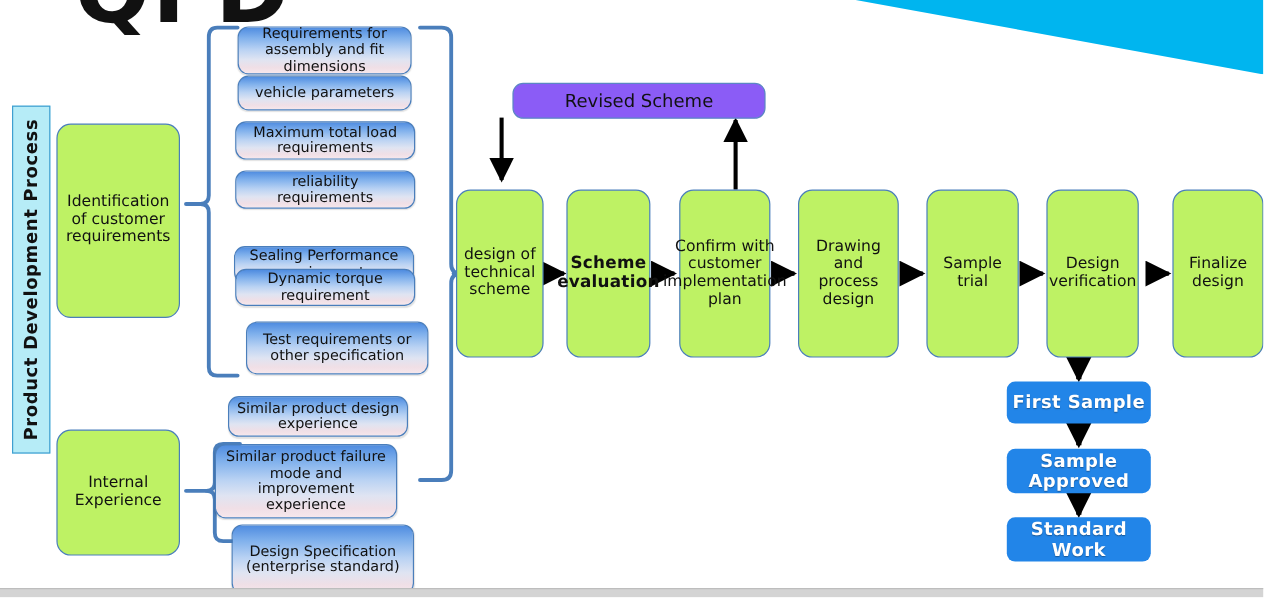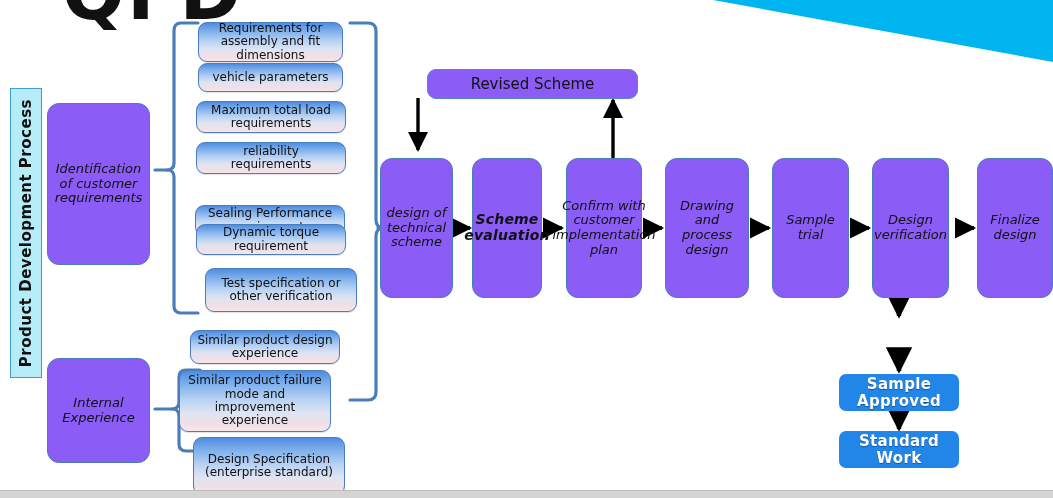--- a/index.html
+++ b/index.html
@@ -41,23 +41,22 @@
     display:flex;align-items:center;justify-content:center;
   }
   .banner span{
     writing-mode:vertical-rl;transform:rotate(180deg);
     font-size:15px;font-weight:bold;color:#111;white-space:nowrap;
     letter-spacing:0.5px;
   }
 
   
   .cyan{
-    background:#8b5cf6;border:1.6px solid #4a7ebb;border-radius:12px;
+    background:#bef264;border:1.6px solid #4a7ebb;border-radius:12px;
     font-size:13px;
-    font-style:italic;
   }
   .cyan.small{font-size:14px;font-weight:bold;letter-spacing:.2px;}
 
   
   .chip{
     border:1.4px solid #4a7ebb;border-radius:9px;
     background:linear-gradient(to bottom,#4f8ce0 0%,#7fb0ec 22%,#b9d2f3 48%,#dfe4f2 70%,#f0dfe6 88%,#f6e7ec 100%);
     font-size:12px;color:#111;
     box-shadow:0 1px 1px rgba(0,0,0,0.12);
   }
@@ -149,21 +148,21 @@
   <div class="box chip" style="left:196px;top:142px;width:150px;height:32px;padding:0 5px;">
     <span>reliability requirements</span>
   </div>
   <div class="box chip" style="left:195px;top:183px;width:150px;height:31px;padding:0 5px;margin-top:22px;">
     <span>Sealing Performance requirements</span>
   </div>
   <div class="box chip" style="left:196px;top:224px;width:150px;height:31px;padding:0 5px;">
     <span>Dynamic torque requirement</span>
   </div>
   <div class="box chip" style="left:205px;top:268px;width:152px;height:44px;padding:0 5px;">
-    <span>Test specification or other verification</span>
+    <span>Test requirements or other specification</span>
   </div>
 
   <div class="box chip" style="left:190px;top:330px;width:150px;height:34px;padding:0 5px;">
     <span>Similar product design experience</span>
   </div>
   <div class="box chip" style="left:179px;top:370px;width:152px;height:62px;padding:0 5px;">
     <span>Similar product failure mode and improvement experience</span>
   </div>
   <div class="box chip" style="left:193px;top:437px;width:152px;height:58px;padding:0 5px;">
     <span>Design Specification (enterprise standard)</span>
@@ -188,20 +187,23 @@
   <div class="box cyan" style="left:772px;top:158px;width:77px;height:140px;padding:0 4px;">
     <span>Sample trial</span>
   </div>
   <div class="box cyan" style="left:872px;top:158px;width:77px;height:140px;padding:0 4px;">
     <span>Design verification</span>
   </div>
   <div class="box cyan" style="left:977px;top:158px;width:76px;height:140px;padding:0 4px;">
     <span>Finalize design</span>
   </div>
 
+  <div class="box solidblue" style="left:839px;top:318px;width:120px;height:35px;">
+    <span>First Sample</span>
+  </div>
   <div class="box solidblue" style="left:839px;top:374px;width:120px;height:37px;">
     <span>Sample Approved</span>
   </div>
   <div class="box solidblue" style="left:839px;top:431px;width:120px;height:37px;">
     <span>Standard Work</span>
   </div>
 
   <div class="bottom-bar"></div>
 </div>
 

